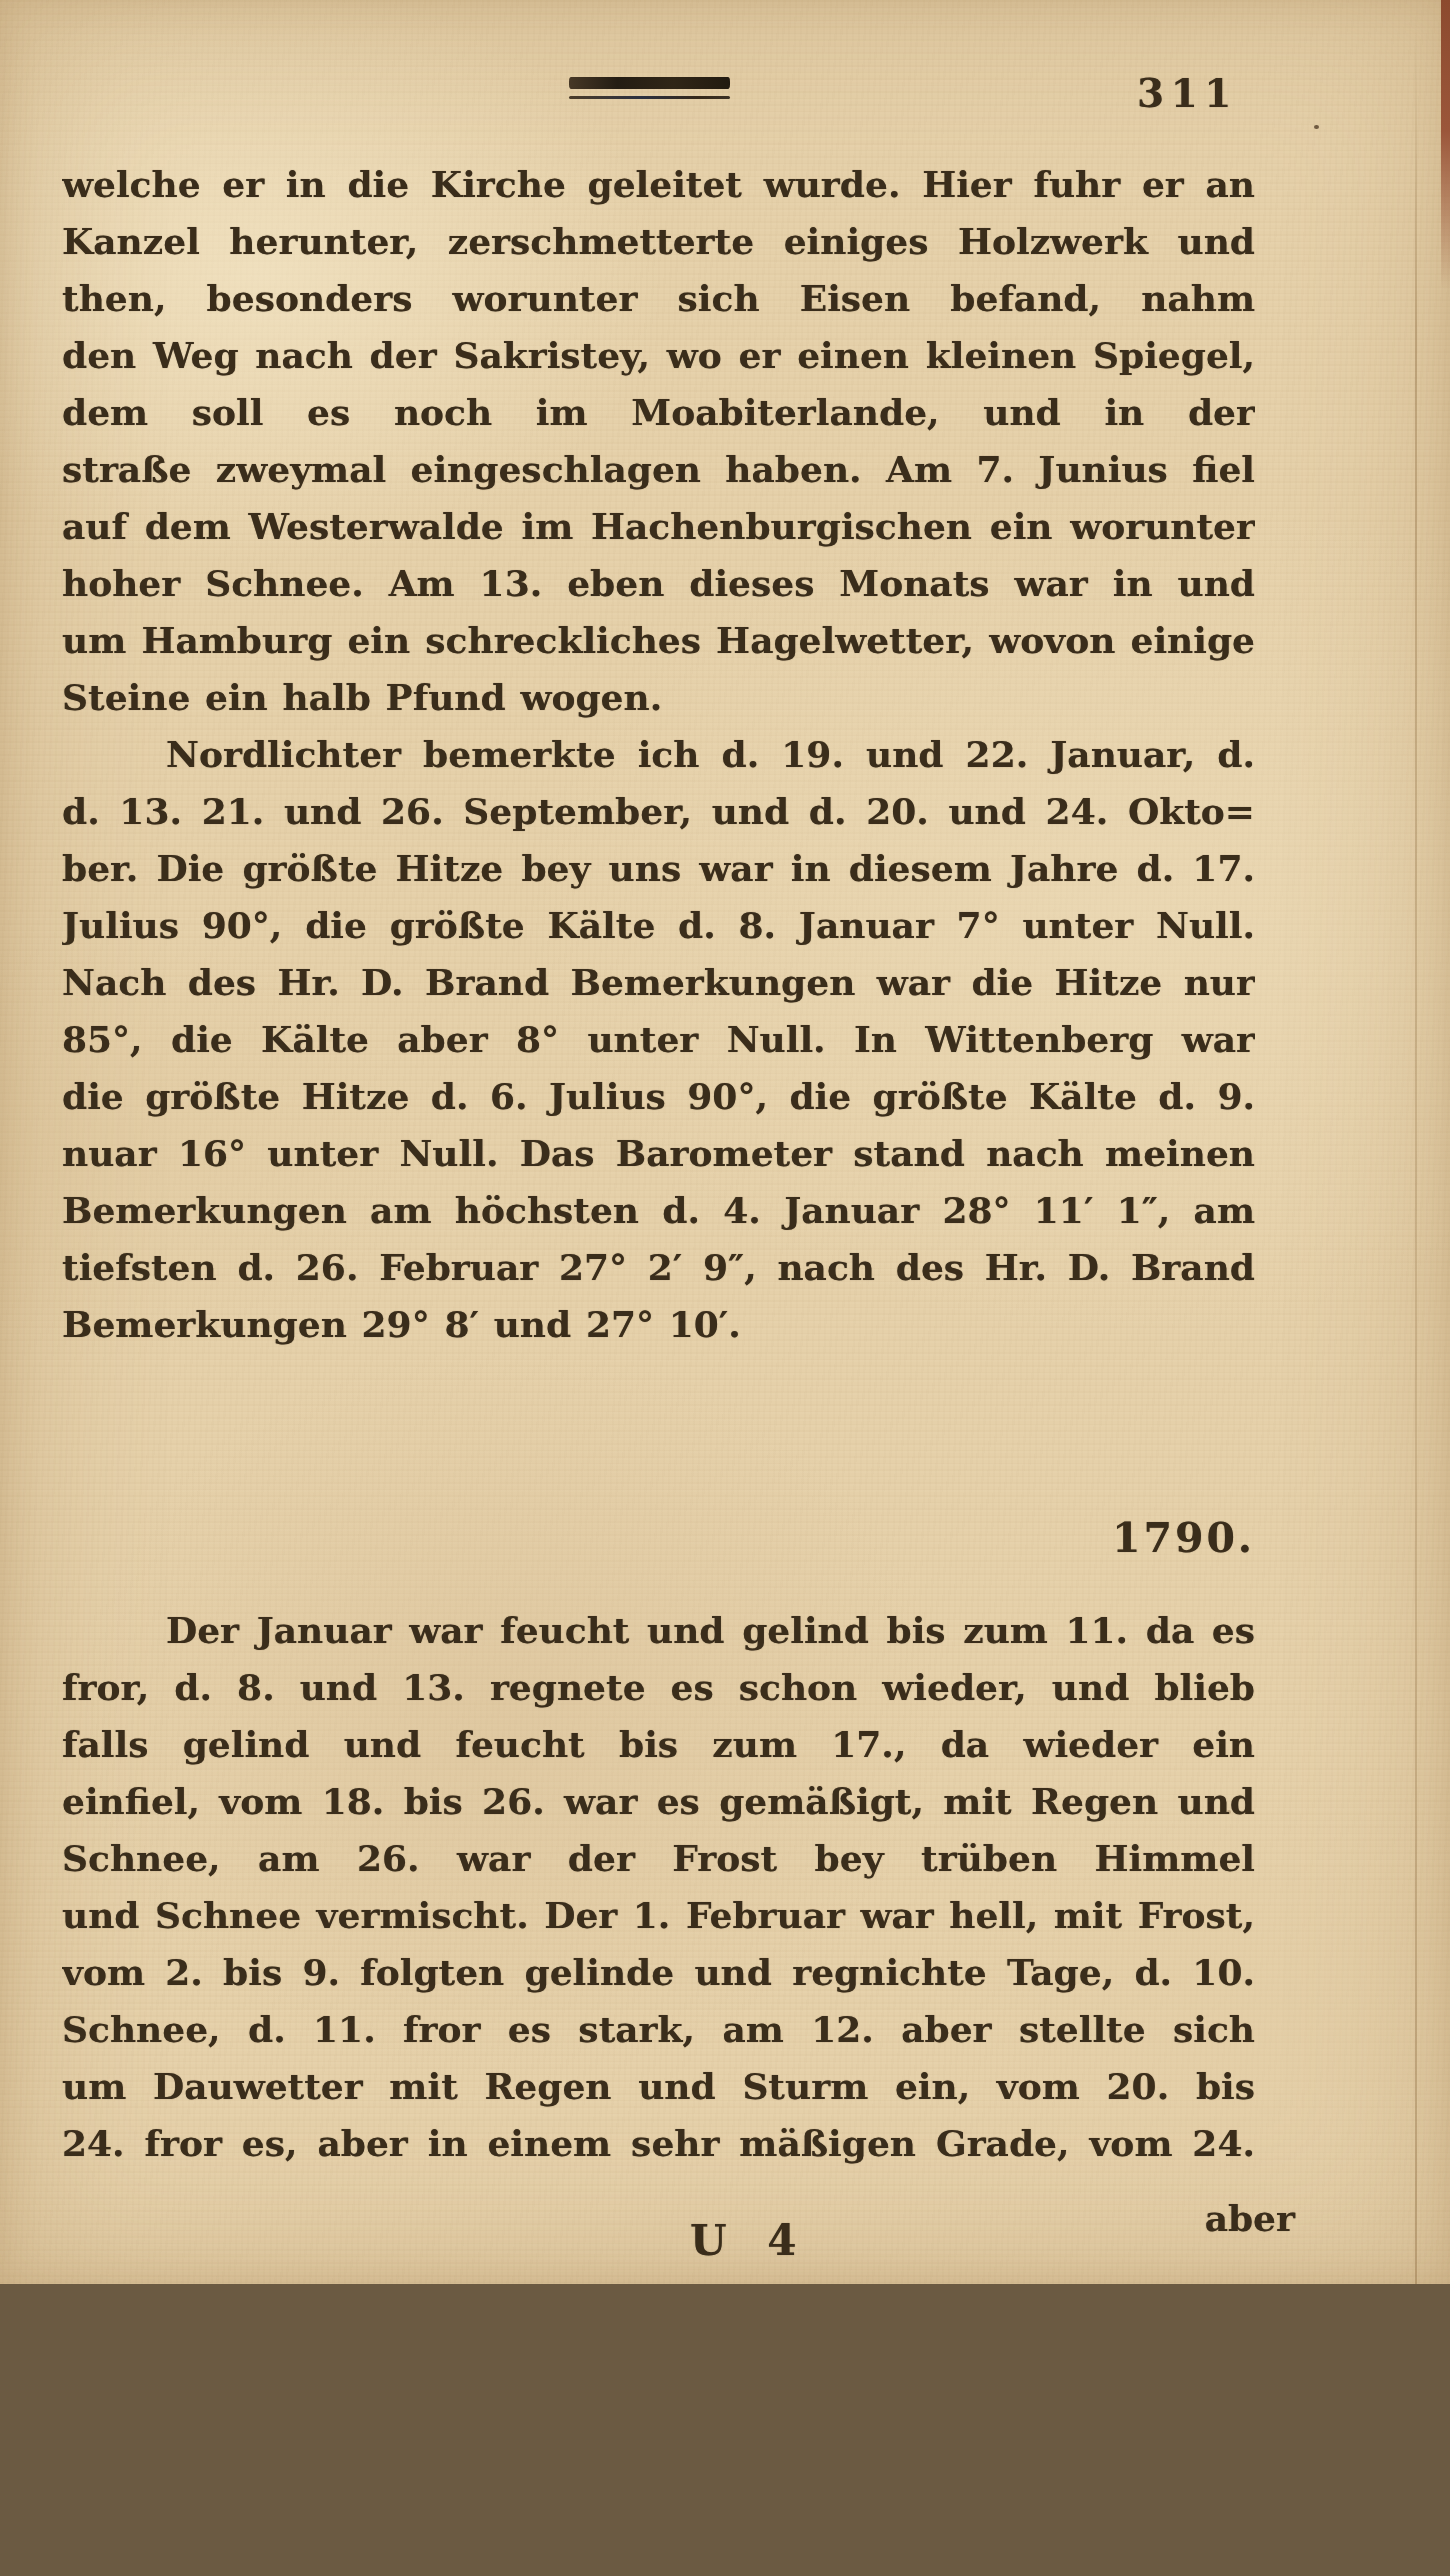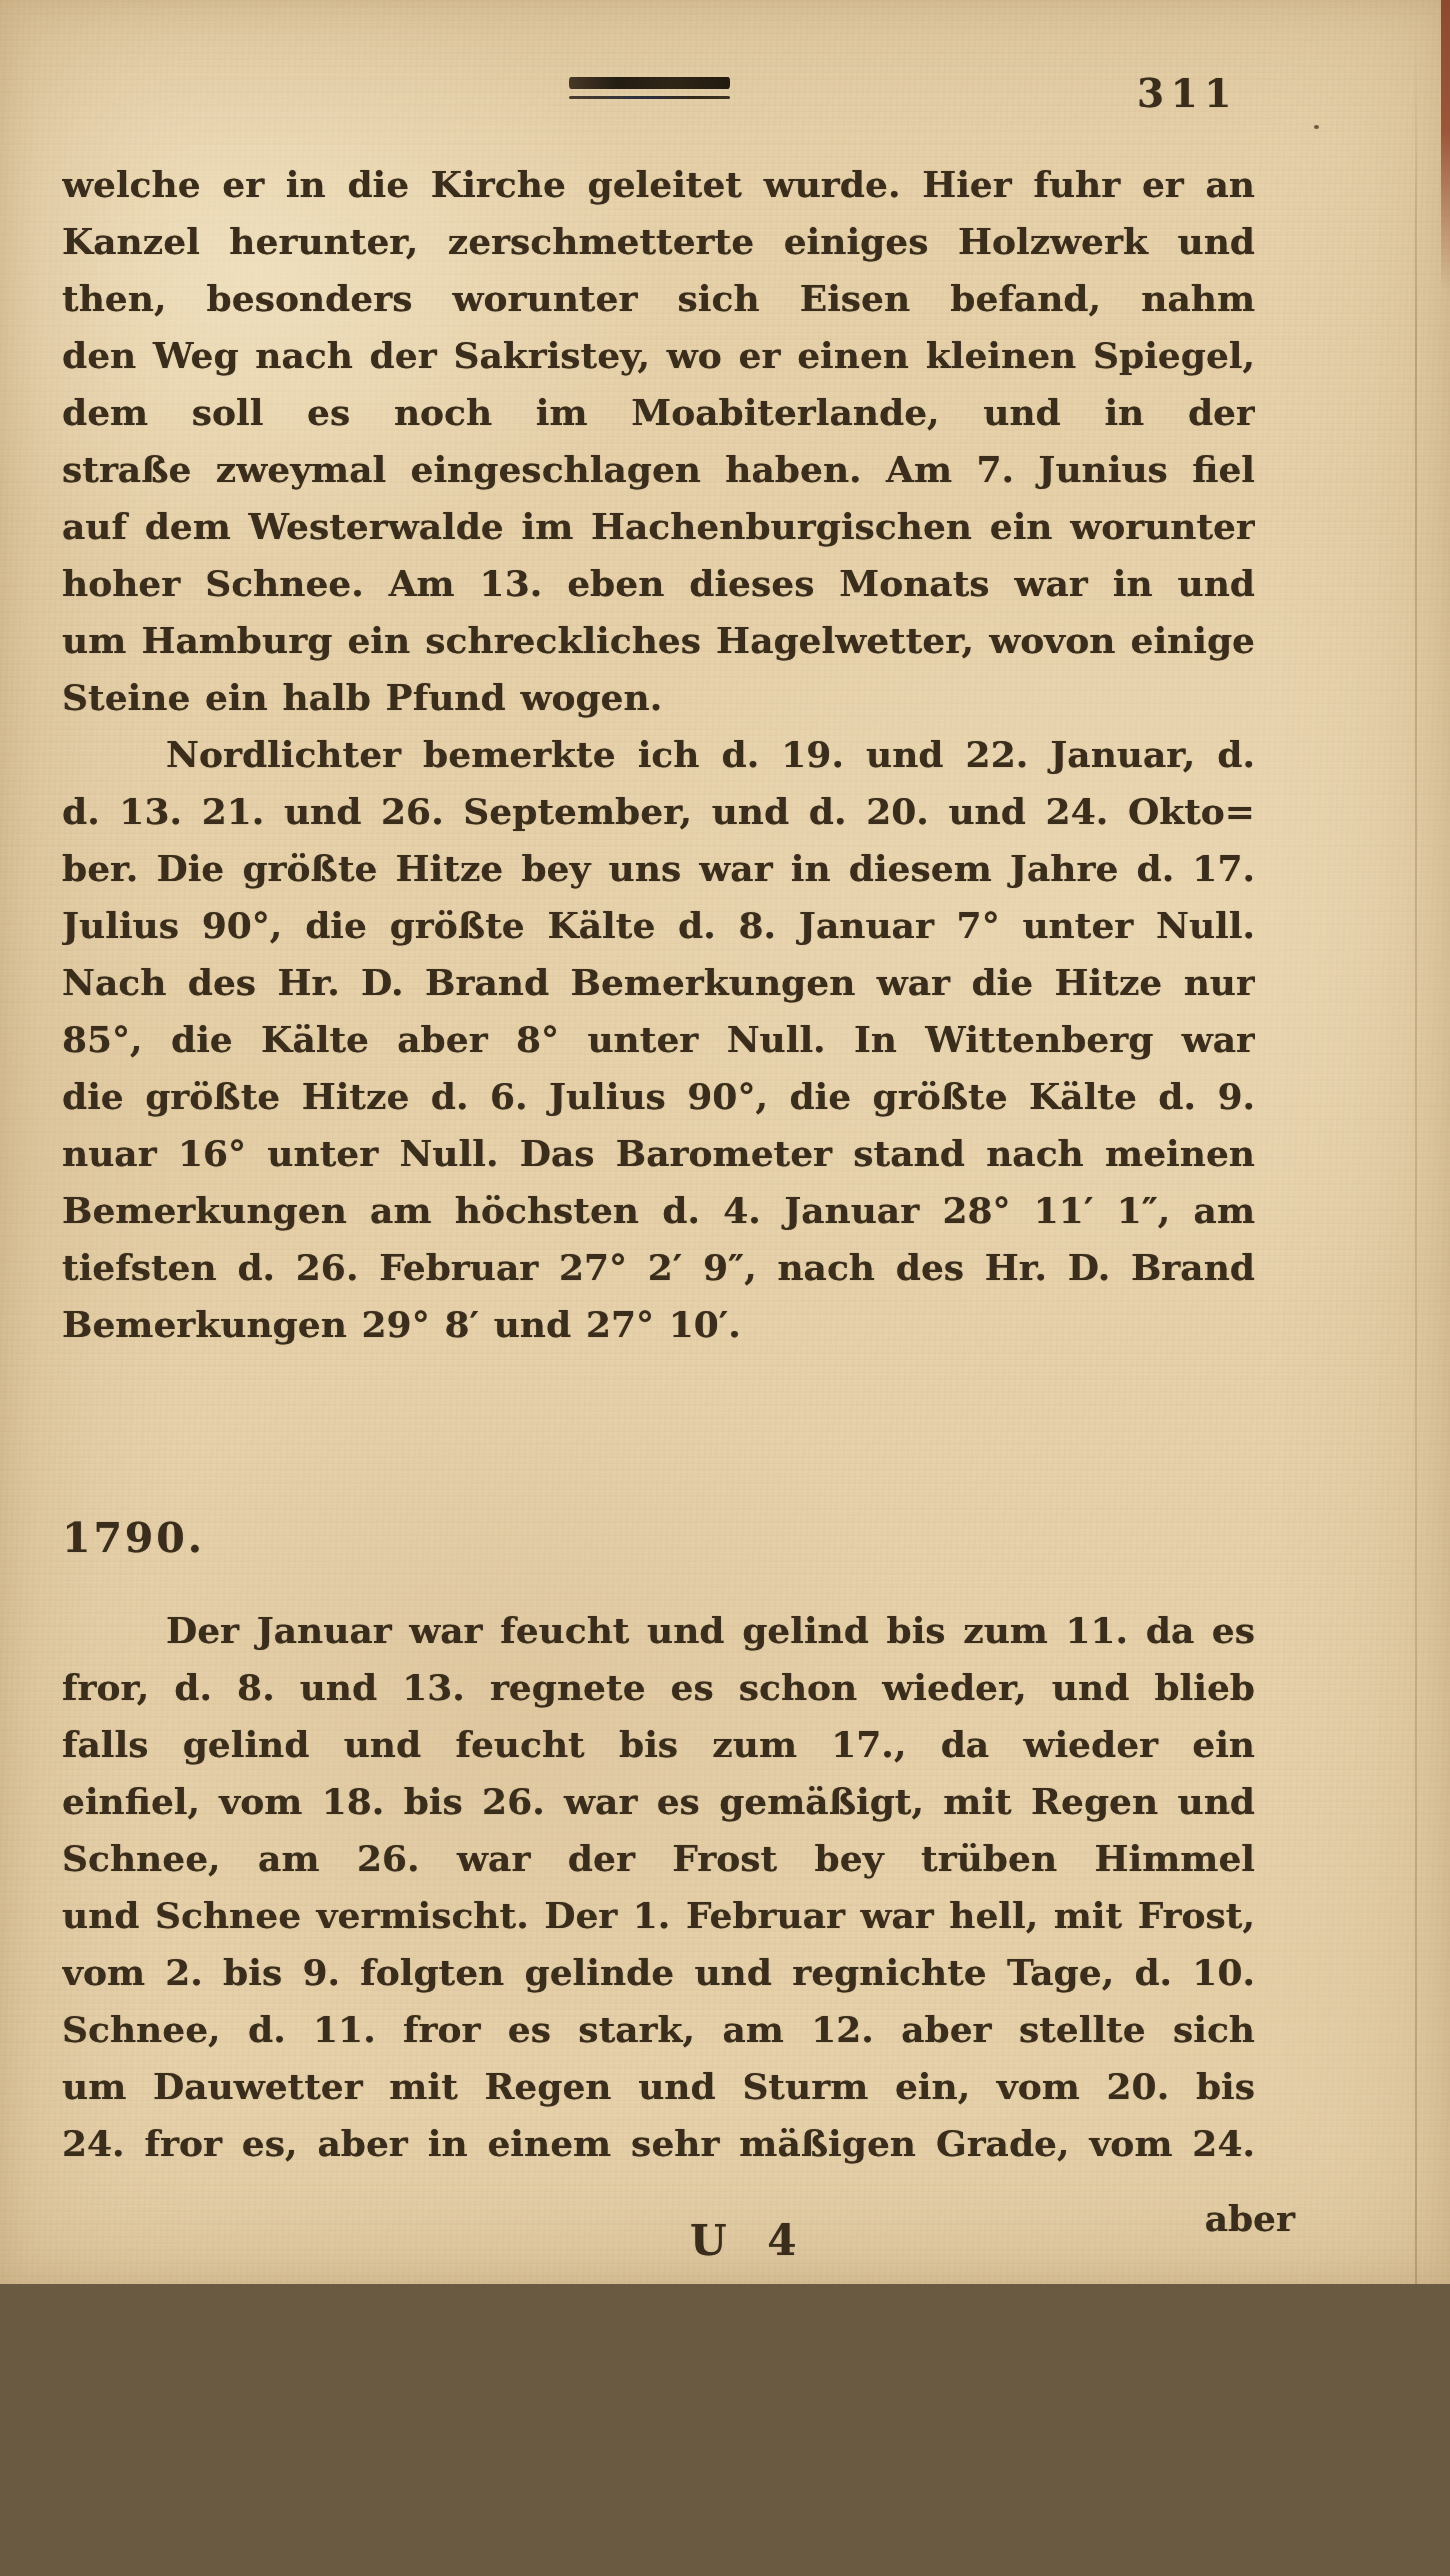--- a/index.html
+++ b/index.html
@@ -36,21 +36,21 @@
   .block-b{top:1602px;}
   .line{
     height:57px;line-height:57px;overflow:hidden;
     text-align:justify;text-align-last:justify;
   }
   .pline{text-align-last:left;}
   .indent{text-indent:104px;}
 
   .heading{
     position:absolute;left:62px;top:1514px;width:1193px;
-    font-size:41px;text-align:left;letter-spacing:2.9px;
+    font-size:41px;text-align:right;letter-spacing:2.9px;
   }
 
   .sig{position:absolute;left:690px;top:2216px;font-size:42px;word-spacing:20.3px;letter-spacing:2.9px;}
   .catch{position:absolute;right:155px;top:2197px;font-size:36px;}
 
   
   .edge-strip{
     position:absolute;right:0;top:0;width:8.7px;height:290px;
     background:linear-gradient(180deg,#8c4a2e 0%,#9b563a 45%,rgba(155,86,58,0.35) 80%,transparent 100%);
     border-bottom-left-radius:7.3px;

